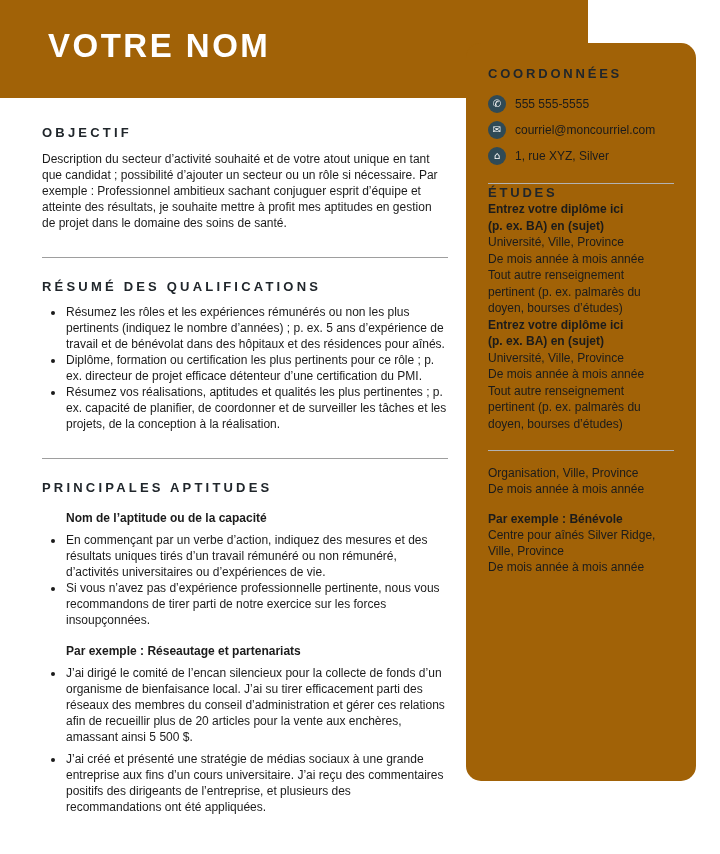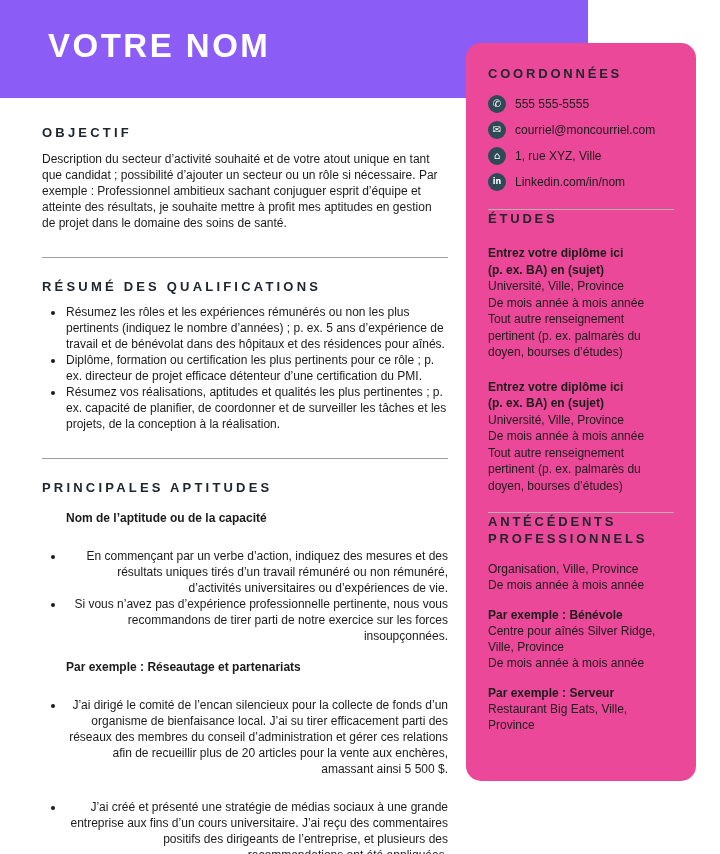--- a/index.html
+++ b/index.html
@@ -10,21 +10,21 @@
     background: #ffffff;
     font-family: "Liberation Sans", sans-serif;
     color: #1b1b1b;
     overflow: hidden;
   }
 
   
   .header {
     position: absolute; left: 0; top: 0;
     width: 588px; height: 98px;
-    background: #8b5cf6;
+    background: #a16207;
   }
   .header h1 {
     margin: 0; padding: 27px 0 0 48px;
     font-size: 33px; font-weight: bold;
     letter-spacing: 2.5px;
     color: #ffffff;
   }
 
   
   .main {
@@ -43,33 +43,33 @@
   .main hr.divider {
     border: none; border-top: 1px solid #9e9e9e;
     margin: 26px 0 0 0;
   }
   .main hr.divider + .sec-title { margin-top: 21px; }
   .main p.body-text { margin: 11px 0 0 0; }
   .main ul {
     margin: 10px 0 0 0;
     padding-left: 23px;
   }
-  .main ul.tight { margin-top: 22px; text-align: right; }
+  .main ul.tight { margin-top: 6px; }
   .main li { padding-left: 1px; margin: 0; }
   .sub-title {
     font-weight: bold;
     margin-top: 15px;
     margin-left: 24px;
   }
 
   
   .sidebar {
     position: absolute; left: 466px; top: 43px;
     width: 230px; height: 738px;
-    background: #ec4899;
+    background: #a16207;
     padding: 22px 22px 0 22px;
     font-size: 12px; line-height: 16.5px;
     overflow: hidden;
     border-radius: 15px;
   }
   .sidebar .sec-title { letter-spacing: 2.8px; line-height: 17px; }
   .contact-list { margin-top: 13px; }
   .contact-row {
     display: flex; align-items: center;
     margin-top: 8px;
@@ -85,21 +85,21 @@
     font-size: 10px; line-height: 18px;
     text-align: center;
     margin-right: 9px;
   }
   .contact-icon.small-glyph { font-size: 8px; font-weight: bold; }
   .sidebar hr.s-divider {
     border: none; border-top: 1px solid #b3b3b3;
     margin: 18px 0 0 0;
   }
   .sidebar hr.s-divider + .sec-title { }
-  .entry { margin-top: 18px; }
+  .entry { margin-top: 0; }
   .entry.job { margin-top: 14px; line-height: 16px; }
   .bold { font-weight: bold; }
 </style>
 </head>
 <body>
 
 <div class="header">
   <h1>VOTRE NOM</h1>
 </div>
 
@@ -140,25 +140,21 @@
     <div class="contact-row">
       <span class="contact-icon">✆</span>
       <span>555 555-5555</span>
     </div>
     <div class="contact-row">
       <span class="contact-icon">✉</span>
       <span>courriel@moncourriel.com</span>
     </div>
     <div class="contact-row">
       <span class="contact-icon">⌂</span>
-      <span>1, rue XYZ, Ville</span>
-    </div>
-    <div class="contact-row">
-      <span class="contact-icon small-glyph">in</span>
-      <span>Linkedin.com/in/nom</span>
+      <span>1, rue XYZ, Silver</span>
     </div>
   </div>
 
   <hr class="s-divider">
   <h2 class="sec-title">ÉTUDES</h2>
 
   <div class="entry">
     <div class="bold">Entrez votre diplôme ici</div>
     <div class="bold">(p. ex. BA) en (sujet)</div>
     <div>Université, Ville, Province</div>
@@ -168,32 +164,26 @@
 
   <div class="entry">
     <div class="bold">Entrez votre diplôme ici</div>
     <div class="bold">(p. ex. BA) en (sujet)</div>
     <div>Université, Ville, Province</div>
     <div>De mois année à mois année</div>
     <div>Tout autre renseignement pertinent (p. ex. palmarès du doyen, bourses d’études)</div>
   </div>
 
   <hr class="s-divider">
-  <h2 class="sec-title">ANTÉCÉDENTS PROFESSIONNELS</h2>
 
   <div class="entry job">
     <div>Organisation, Ville, Province</div>
     <div>De mois année à mois année</div>
   </div>
 
   <div class="entry job">
     <div class="bold">Par exemple : Bénévole</div>
     <div>Centre pour aînés Silver Ridge, Ville, Province</div>
     <div>De mois année à mois année</div>
   </div>
 
-  <div class="entry job">
-    <div class="bold">Par exemple : Serveur</div>
-    <div>Restaurant Big Eats, Ville, Province</div>
-
-  </div>
 
 </div>
 
 </body></html>

